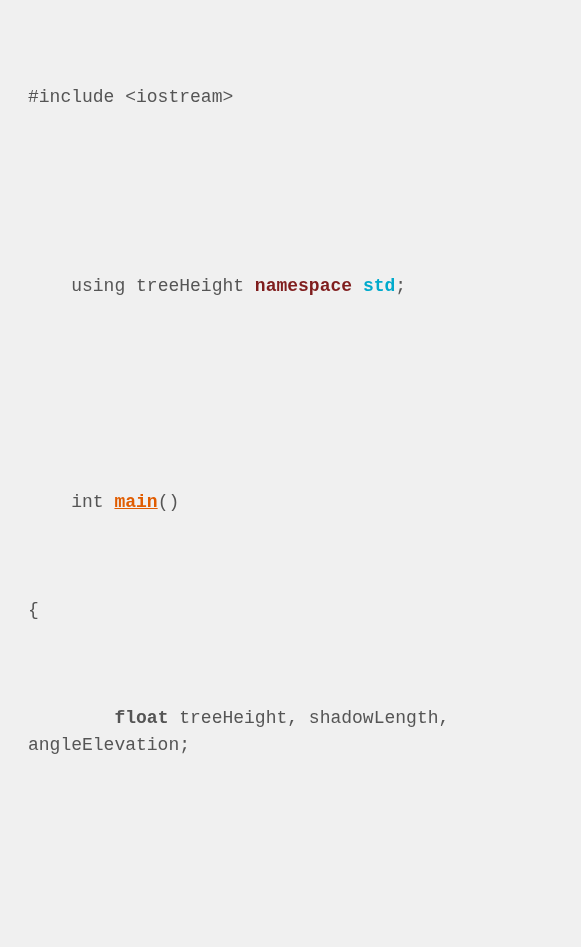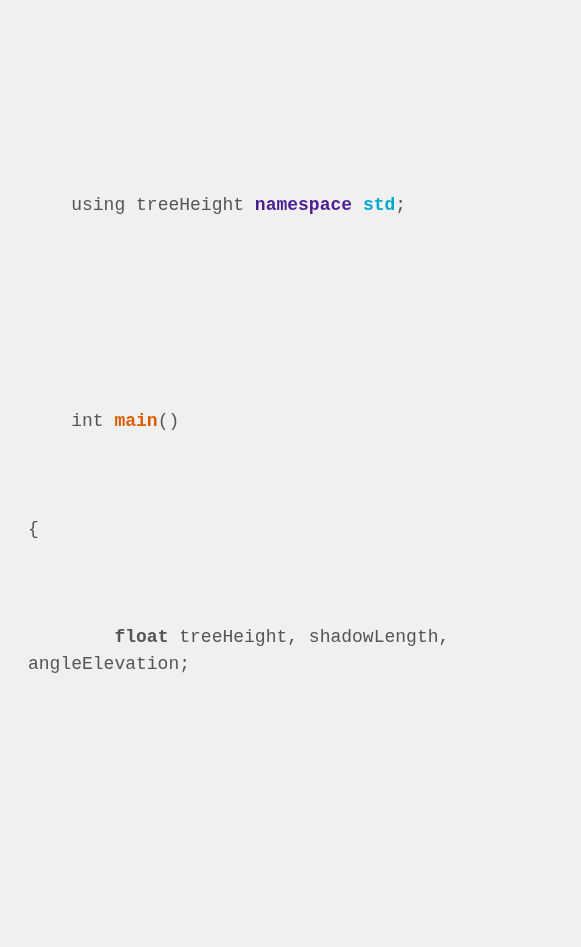--- a/index.html
+++ b/index.html
@@ -18,47 +18,49 @@
       padding: 30px 28px;
       color: #555;
     }
 
     .code-block {
       white-space: pre-wrap;
       word-break: break-word;
     }
 
     .kw-blue {
-      color: #4c1d95;
+      color: #7f1d1d;
       font-weight: bold;
     }
 
     .kw-main {
       color: #e05c00;
       font-weight: bold;
+      text-decoration: underline;
     }
 
     .kw-float {
       color: #555;
       font-weight: bold;
     }
 
     .kw-std {
       color: #00aacc;
       font-weight: bold;
     }
 
     .spacer {
       height: 1.5em;
     }
   </style>
 </head>
 <body>
 
 <div class="code-block">
+  <div><span>#include &lt;iostream&gt;</span></div>
   <div class="spacer"></div>
   <div>
     <span>using treeHeight </span><span class="kw-blue">namespace</span> <span class="kw-std">std</span><span>;</span>
   </div>
   <div class="spacer"></div>
   <div>
     <span>int </span><span class="kw-main">main</span><span>()</span>
   </div>
   <div><span>{</span></div>
   <div>

